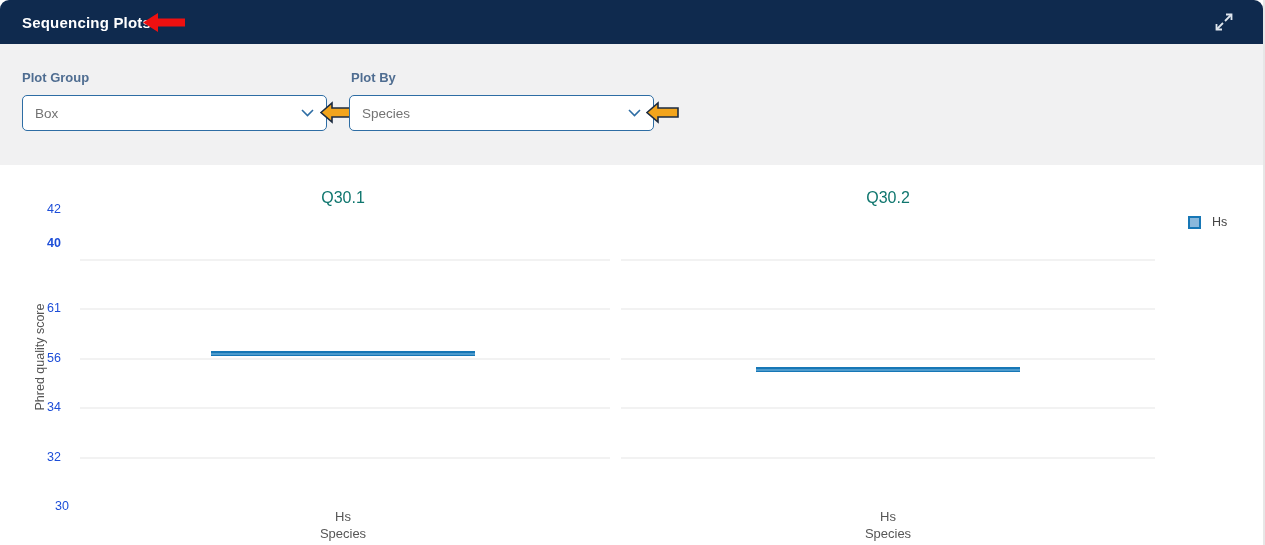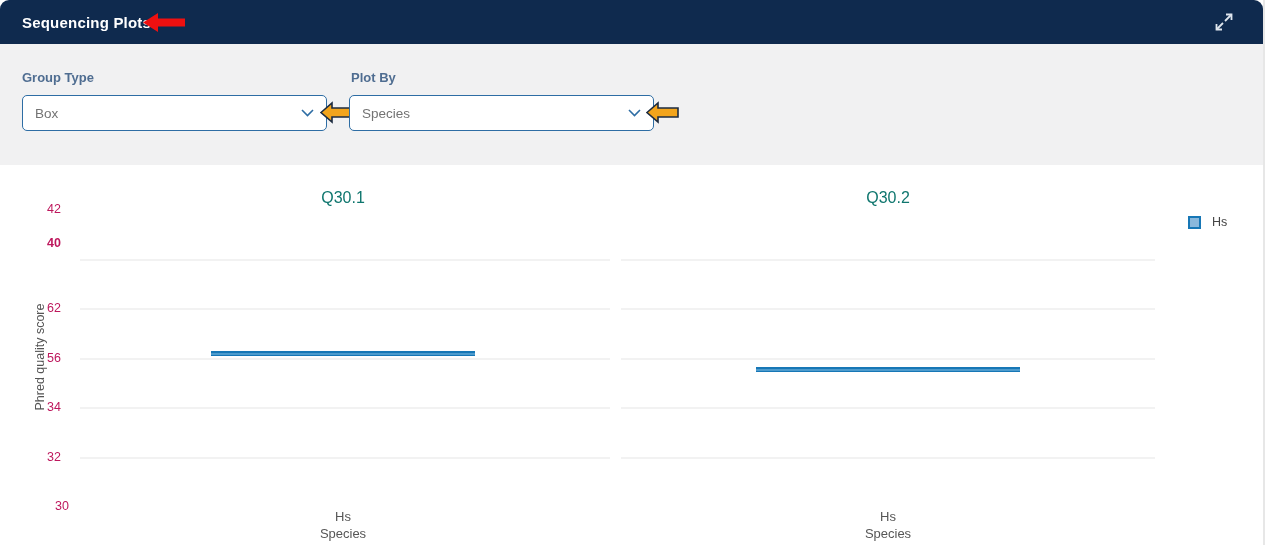--- a/index.html
+++ b/index.html
@@ -27,21 +27,21 @@
     position:absolute; width:305px; height:36px; background:#fff;
     border:1px solid #2e6da4; border-radius:5px;
     display:flex; align-items:center; justify-content:space-between;
     padding:0 12px; cursor:pointer;
   }
   .dropdown-value { font-size:13.5px; color:#737373; }
   .yellow-arrow { position:absolute; width:33px; height:23px; }
   
   .chart-region { position:absolute; left:0; top:165px; width:1263px; height:380px; background:#fff; }
   .gridline { position:absolute; height:2px; background:#f2f2f2; }
-  .ytick { position:absolute; width:75px; text-align:right; font-size:12.5px; color:#be185d; padding-right:14px; }
+  .ytick { position:absolute; width:75px; text-align:right; font-size:12.5px; color:#1d4ed8; padding-right:14px; }
   .yaxis-title {
     position:absolute; left:-25px; top:185px; width:130px; text-align:center;
     transform:rotate(-90deg); font-size:12.5px; color:#555;
   }
   .subplot-title { position:absolute; width:160px; text-align:center; font-size:16px; color:#0f766e; }
   .box-line { position:absolute; height:5px; background:#1777b6; }
   .box-line::after { content:""; position:absolute; left:0; right:0; top:1.5px; height:2px; background:#4d9bcd; }
   .xtick { position:absolute; width:120px; text-align:center; font-size:13px; color:#565656; }
   .xaxis-title { position:absolute; width:120px; text-align:center; font-size:13px; color:#565656; }
   .legend { position:absolute; left:1188px; top:50px; display:flex; align-items:center; gap:11px; }
@@ -60,21 +60,21 @@
     </svg>
     <svg class="expand-btn" viewBox="0 0 24 24" fill="none" stroke="#dfe6ee" stroke-width="1.8">
       <path d="M14 4.5 H19.5 V10"></path>
       <path d="M19.5 4.5 L13 11"></path>
       <path d="M10 19.5 H4.5 V14"></path>
       <path d="M4.5 19.5 L11 13"></path>
     </svg>
   </div>
 
   <div class="filterbar">
-    <span class="field-label" style="left:22px; top:26px;">Group Type</span>
+    <span class="field-label" style="left:22px; top:26px;">Plot Group</span>
     <div class="dropdown" style="left:22px; top:51px;">
       <span class="dropdown-value">Box</span>
       <svg width="13" height="8" viewBox="0 0 13 8" fill="none" stroke="#2e6da4" stroke-width="1.6">
         <path d="M1 1 L6.5 6.5 L12 1"></path>
       </svg>
     </div>
     <svg class="yellow-arrow" style="left:320px; top:57px;" viewBox="0 0 33 23">
       <polygon points="1,11.5 12,2 12,7 32,7 32,16 12,16 12,21" fill="#f2a41c" stroke="#1c2b40" stroke-width="1.6"></polygon>
     </svg>
 
@@ -101,21 +101,21 @@
       <div class="gridline" style="left: 80px; top: 143px; width: 530px;"></div>
       <div class="gridline" style="left: 621px; top: 143px; width: 534px;"></div>
       <div class="gridline" style="left: 80px; top: 192.5px; width: 530px;"></div>
       <div class="gridline" style="left: 621px; top: 192.5px; width: 534px;"></div>
       <div class="gridline" style="left: 80px; top: 242px; width: 530px;"></div>
       <div class="gridline" style="left: 621px; top: 242px; width: 534px;"></div>
       <div class="gridline" style="left: 80px; top: 291.5px; width: 530px;"></div>
       <div class="gridline" style="left: 621px; top: 291.5px; width: 534px;"></div>
       <div class="ytick" style="left: 0px; top: 37px;">42</div>
       <div class="ytick" style="left: 0px; top: 71px; font-weight: bold;">40</div>
-      <div class="ytick" style="left: 0px; top: 136px;">62</div>
+      <div class="ytick" style="left: 0px; top: 136px;">61</div>
       <div class="ytick" style="left: 0px; top: 185.5px;">56</div>
       <div class="ytick" style="left: 0px; top: 235px;">34</div>
       <div class="ytick" style="left: 0px; top: 284.5px;">32</div>
       <div class="ytick" style="left: 8px; top: 334px;">30</div>
       <div class="subplot-title" style="left: 263px; top: 24px;">Q30.1</div>
       <div class="box-line" style="left: 211px; top: 186.05px; width: 264px;"></div>
       <div class="xtick" style="left: 283px; top: 344px;">Hs</div>
       <div class="xaxis-title" style="left: 283px; top: 361px;">Species</div>
       <div class="subplot-title" style="left: 808px; top: 24px;">Q30.2</div>
       <div class="box-line" style="left: 756px; top: 202.137px; width: 264px;"></div>

